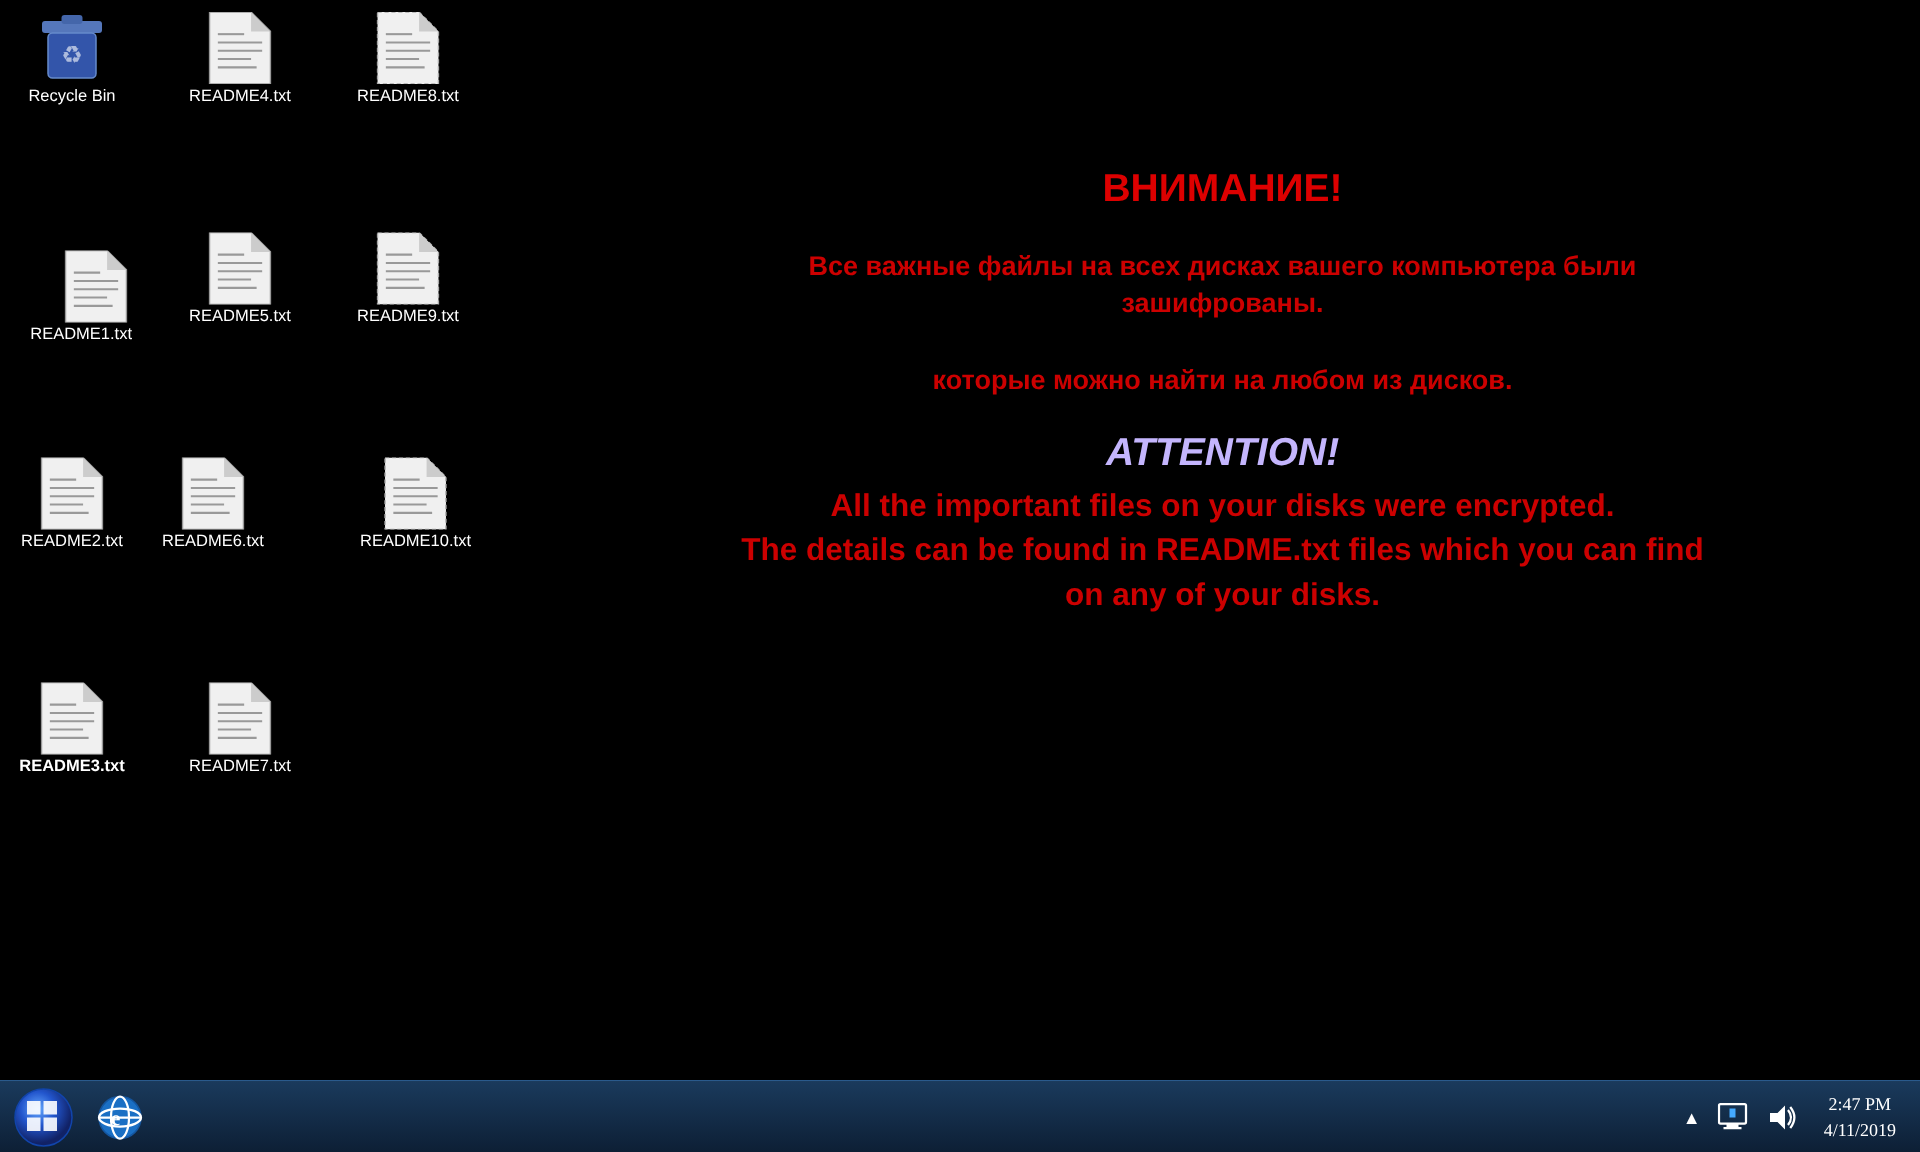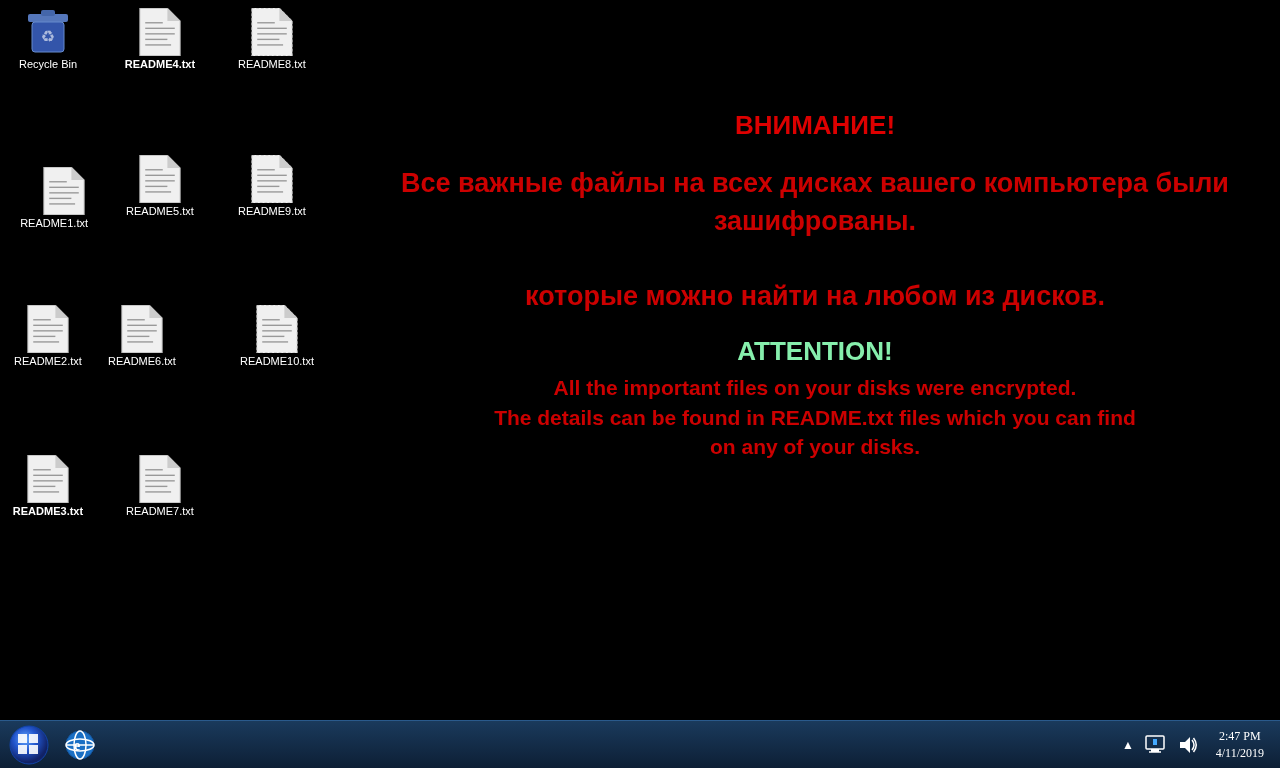--- a/index.html
+++ b/index.html
@@ -60,29 +60,30 @@
       text-align: center;
       color: #cc0000;
       font-weight: bold;
     }
     .ransom-title {
       font-size: 26px;
       margin-bottom: 24px;
       color: #dd0000;
     }
     .ransom-body {
-      font-size: 27px;
+      font-size: 18px;
       line-height: 1.4;
       margin-bottom: 20px;
       color: #cc0000;
     }
     .ransom-title-en {
       font-size: 26px;
       margin-bottom: 6px;
-      color: #86efac;
+      color: #c4b5fd;
+      font-style: italic;
     }
     .ransom-body-en {
       font-size: 21px;
       line-height: 1.4;
       color: #cc0000;
     }
 
     
     #taskbar {
       position: absolute;
@@ -172,21 +173,21 @@
         <rect x="8" y="16" width="32" height="30" rx="3" fill="#3355aa"></rect>
 
         <text x="24" y="36" text-anchor="middle" fill="rgba(255,255,255,0.6)" font-size="16">♻</text>
 
         <rect x="8" y="16" width="32" height="30" rx="3" fill="none" stroke="#668bcc" stroke-width="1"></rect>
       </svg>
     </div>
     <span class="icon-label">Recycle Bin</span>
   </div>
 
-  <div class="desktop-icon" style="left:120px; top:8px;font-weight:bold;">
+  <div class="desktop-icon" style="left:120px; top:8px;">
     <div class="icon-img">
       <svg class="file-icon-svg" viewBox="0 0 44 52">
         <polygon points="0,0 30,0 44,14 44,52 0,52" fill="#f0f0f0" stroke="#999" stroke-width="1"></polygon>
         <polygon points="30,0 30,14 44,14" fill="#ccc"></polygon>
         <line x1="6" y1="22" x2="38" y2="22" stroke="#999" stroke-width="1.5"></line>
         <line x1="6" y1="28" x2="38" y2="28" stroke="#999" stroke-width="1.5"></line>
         <line x1="6" y1="34" x2="30" y2="34" stroke="#999" stroke-width="1.5"></line>
         <line x1="6" y1="40" x2="34" y2="40" stroke="#999" stroke-width="1.5"></line>
         <line x1="6" y1="16" x2="25" y2="16" stroke="#999" stroke-width="1.5"></line>
       </svg>

